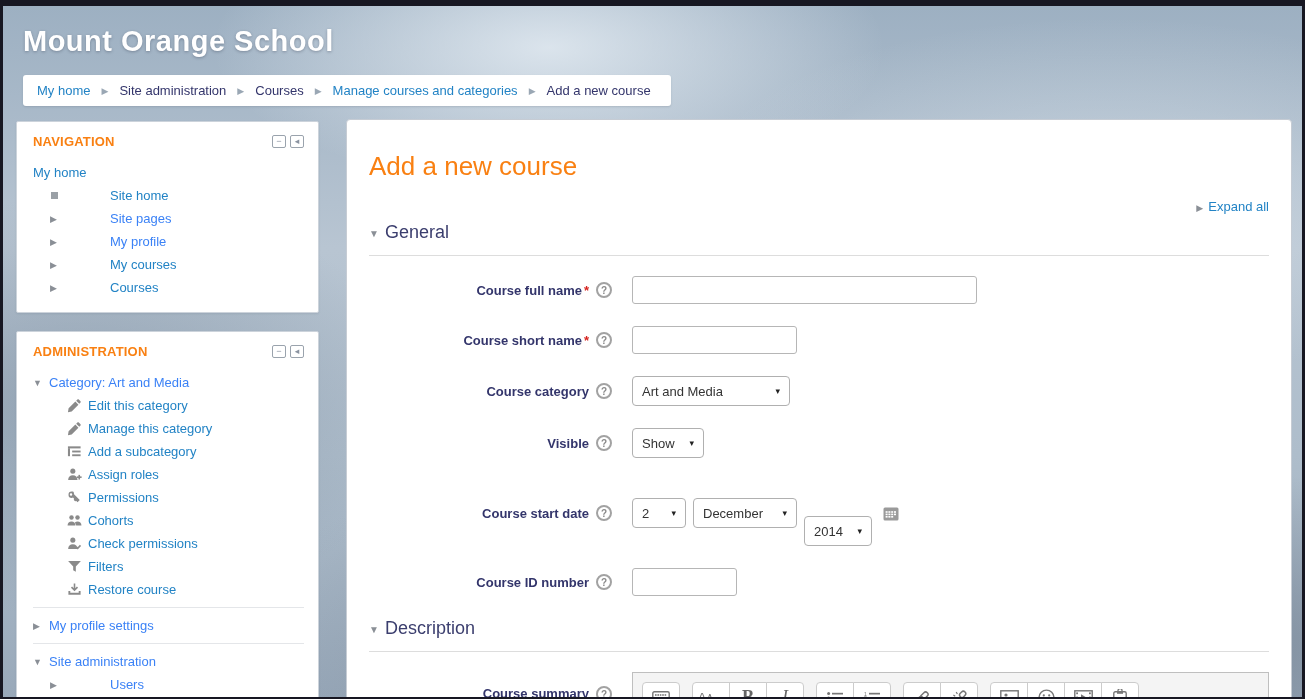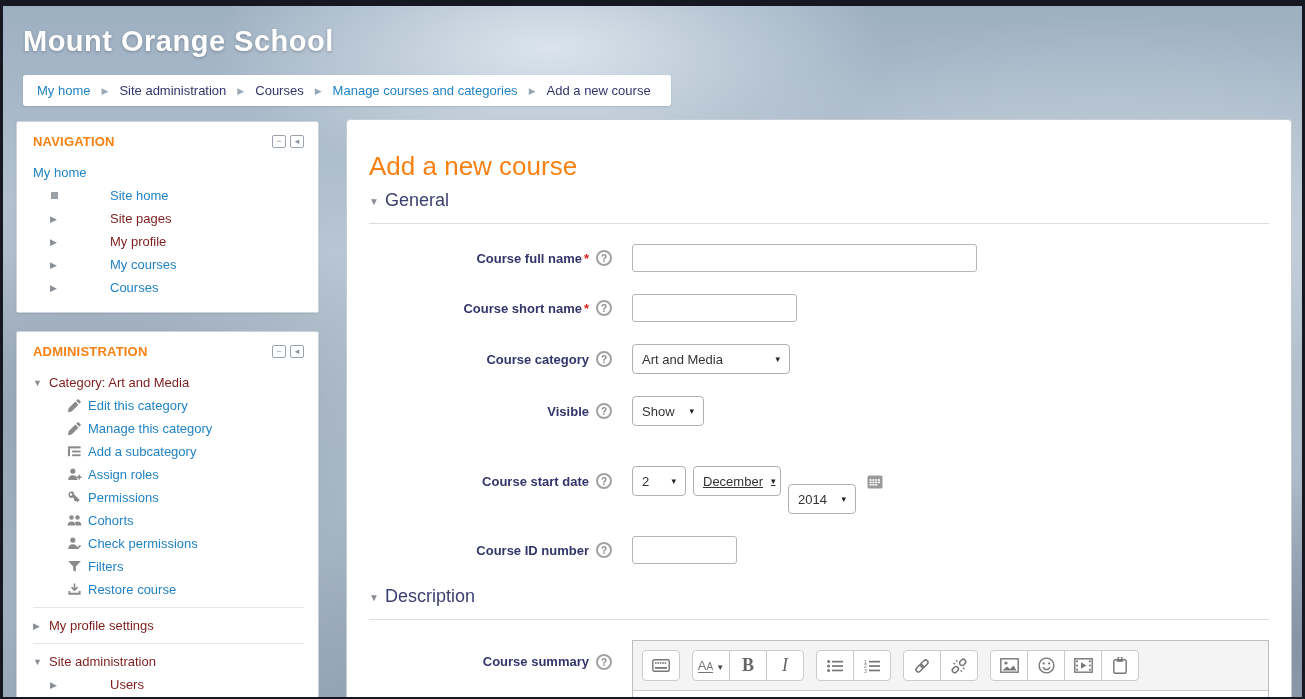--- a/index.html
+++ b/index.html
@@ -29,21 +29,21 @@
   .block-head { display:flex; align-items:center; justify-content:space-between; margin-bottom:12px; }
   .block-title { color:#f98012; font-size:13px; font-weight:bold; letter-spacing:.2px; }
   .block-actions { display:flex; gap:4px; }
   .mini-box { width:14px; height:13px; border:1px solid #9aa3ad; border-radius:2px; color:#8a93a0; font-size:9px; line-height:11px; text-align:center; cursor:pointer; background:#fff; }
   .tree-row { display:flex; align-items:center; min-height:23px; font-size:13px; }
   .tree-row .tw { width:16px; flex:0 0 16px; color:#8a8f96; font-size:9px; text-align:left; }
   .tree-row .sq { width:7px; height:7px; background:#9aa0a6; display:inline-block; margin-left:1px; }
   .tree-row.ind1 { padding-left:17px;gap:44px; }
   .tree-row.ind2 { padding-left:34px; }
   .tlink { color:#2283c5; cursor:pointer; }
-  .tplain { color:#7f1d1d; }
+  .tplain { color:#3b82f6; }
   .aicon { width:17px; flex:0 0 17px; margin-right:4px; display:inline-flex; align-items:center; }
   .divider { border-top:1px solid #e4e6e9; margin:6px 0; }
 
   
   .main { position:absolute; left:343px; top:113px; width:946px; bottom:-30px; background:#fff; border:1px solid #c6ccd4; border-radius:4px; padding:0 22px; }
   .main h2 { margin-top:31px; color:#f98012; font-size:26px; font-weight:normal; }
   .expand-row { margin-top:17px; text-align:right; font-size:13px; }
   .expand-row .tri { color:#8a8f96; font-size:9px; margin-right:5px; }
   .expand-row .lnk { color:#2283c5; cursor:pointer; }
   .section-head { position:relative; margin-top:8px; font-size:18px; color:#3b3e6e; padding-left:16px; }
@@ -54,21 +54,21 @@
   .flabel { width:220px; flex:0 0 220px; text-align:right; font-size:13px; font-weight:bold; color:#33356b; }
   .frow.top .flabel { padding-top:14px; }
   .req { color:#d6231f; margin-left:2px; }
   .help { width:16px; height:16px; flex:0 0 16px; border:2px solid #a2a2a2; border-radius:50%; color:#8a8a8a; font-size:10px; font-weight:bold; display:flex; align-items:center; justify-content:center; margin-left:7px; cursor:pointer; }
   .frow.top .help { margin-top:14px; }
   .fctl { margin-left:20px; display:flex; align-items:center; gap:7px; flex:1; }
   .tinput { height:28px; border:1px solid #b6b6b6; border-radius:3px; font-size:13px; padding:0 8px; font-family:"Liberation Sans", sans-serif; }
   .w345 { width:345px; } .w165 { width:165px; } .w105 { width:105px; }
   .fselect { height:30px; border:1px solid #b0b0b0; border-radius:4px; background:#fff; display:flex; align-items:center; justify-content:space-between; padding:0 9px; font-size:13px; color:#333; cursor:pointer; }
   .fselect .arr { font-size:9px; color:#222; margin-left:8px; }
-  .sel200{width:158px;} .sel72{width:72px;} .sel54{width:54px;} .sel104{width:88px;text-decoration:underline;} .sel68{width:68px;margin-top:36px;}
+  .sel200{width:158px;} .sel72{width:72px;} .sel54{width:54px;} .sel104{width:104px;} .sel68{width:68px;margin-top:36px;}
   .cal { margin-left:4px; display:inline-flex; cursor:pointer; }
 
   
   .editor { flex:1; border:1px solid #bfbfbf; background:#fff; }
   .etoolbar { background:#f4f4f4; border-bottom:1px solid #ccc; padding:9px 9px; display:flex; gap:12px; flex-wrap:nowrap; }
   .egroup { display:flex; }
   .ebtn { width:38px; height:31px; background:#fff; border:1px solid #ccc; display:flex; align-items:center; justify-content:center; cursor:pointer; color:#777; }
   .egroup .ebtn + .ebtn { margin-left:-1px; }
   .egroup .ebtn:first-child { border-radius:4px 0 0 4px; }
   .egroup .ebtn:last-child { border-radius:0 4px 4px 0; }
@@ -249,20 +249,23 @@
         <span class="tw">▶</span>
         <span class="tplain">Users</span>
       </div>
 
     </div>
   </div>
 
   <div class="main">
     <h2>Add a new course</h2>
 
+    <div class="expand-row">
+      <span class="tri">▶</span><span class="lnk">Expand all</span>
+    </div>
 
     <div class="section-head">
       <span class="tri">▼</span>
       <span>General</span>
     </div>
     <hr class="rule">
 
     <div class="frow">
       <span class="flabel"><span>Course full name</span><span class="req">*</span></span>
       <span class="help">?</span>

